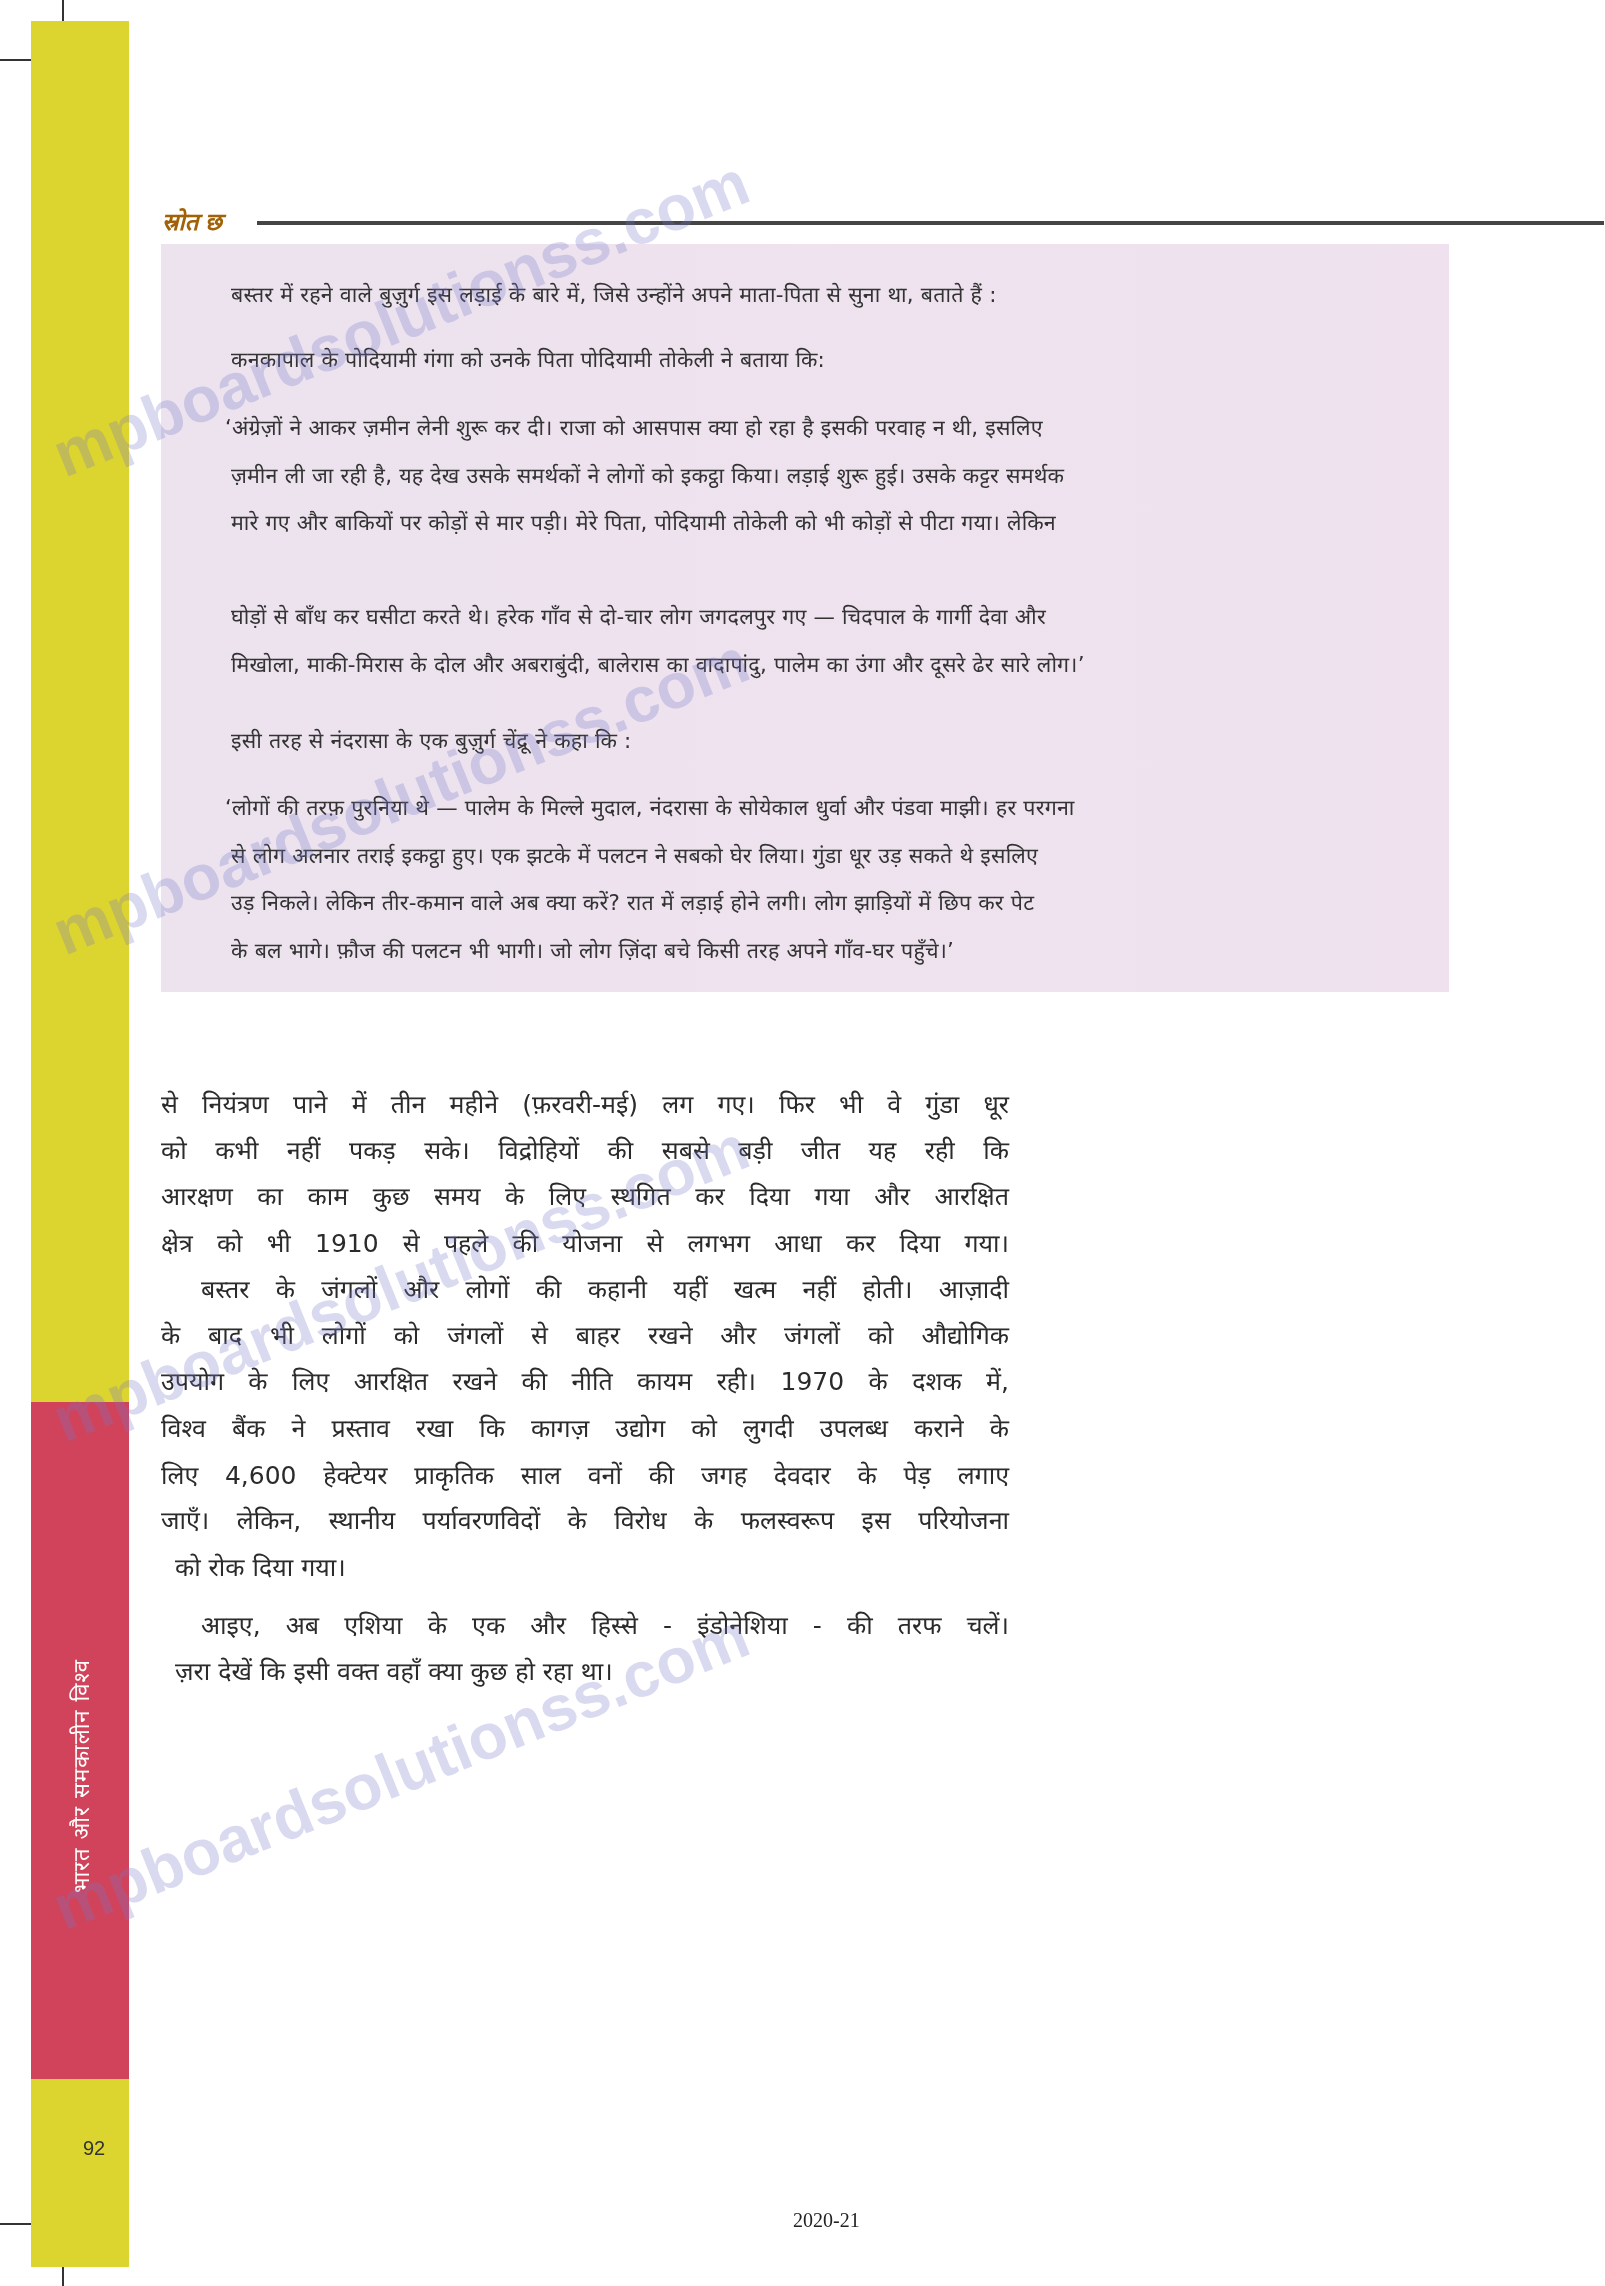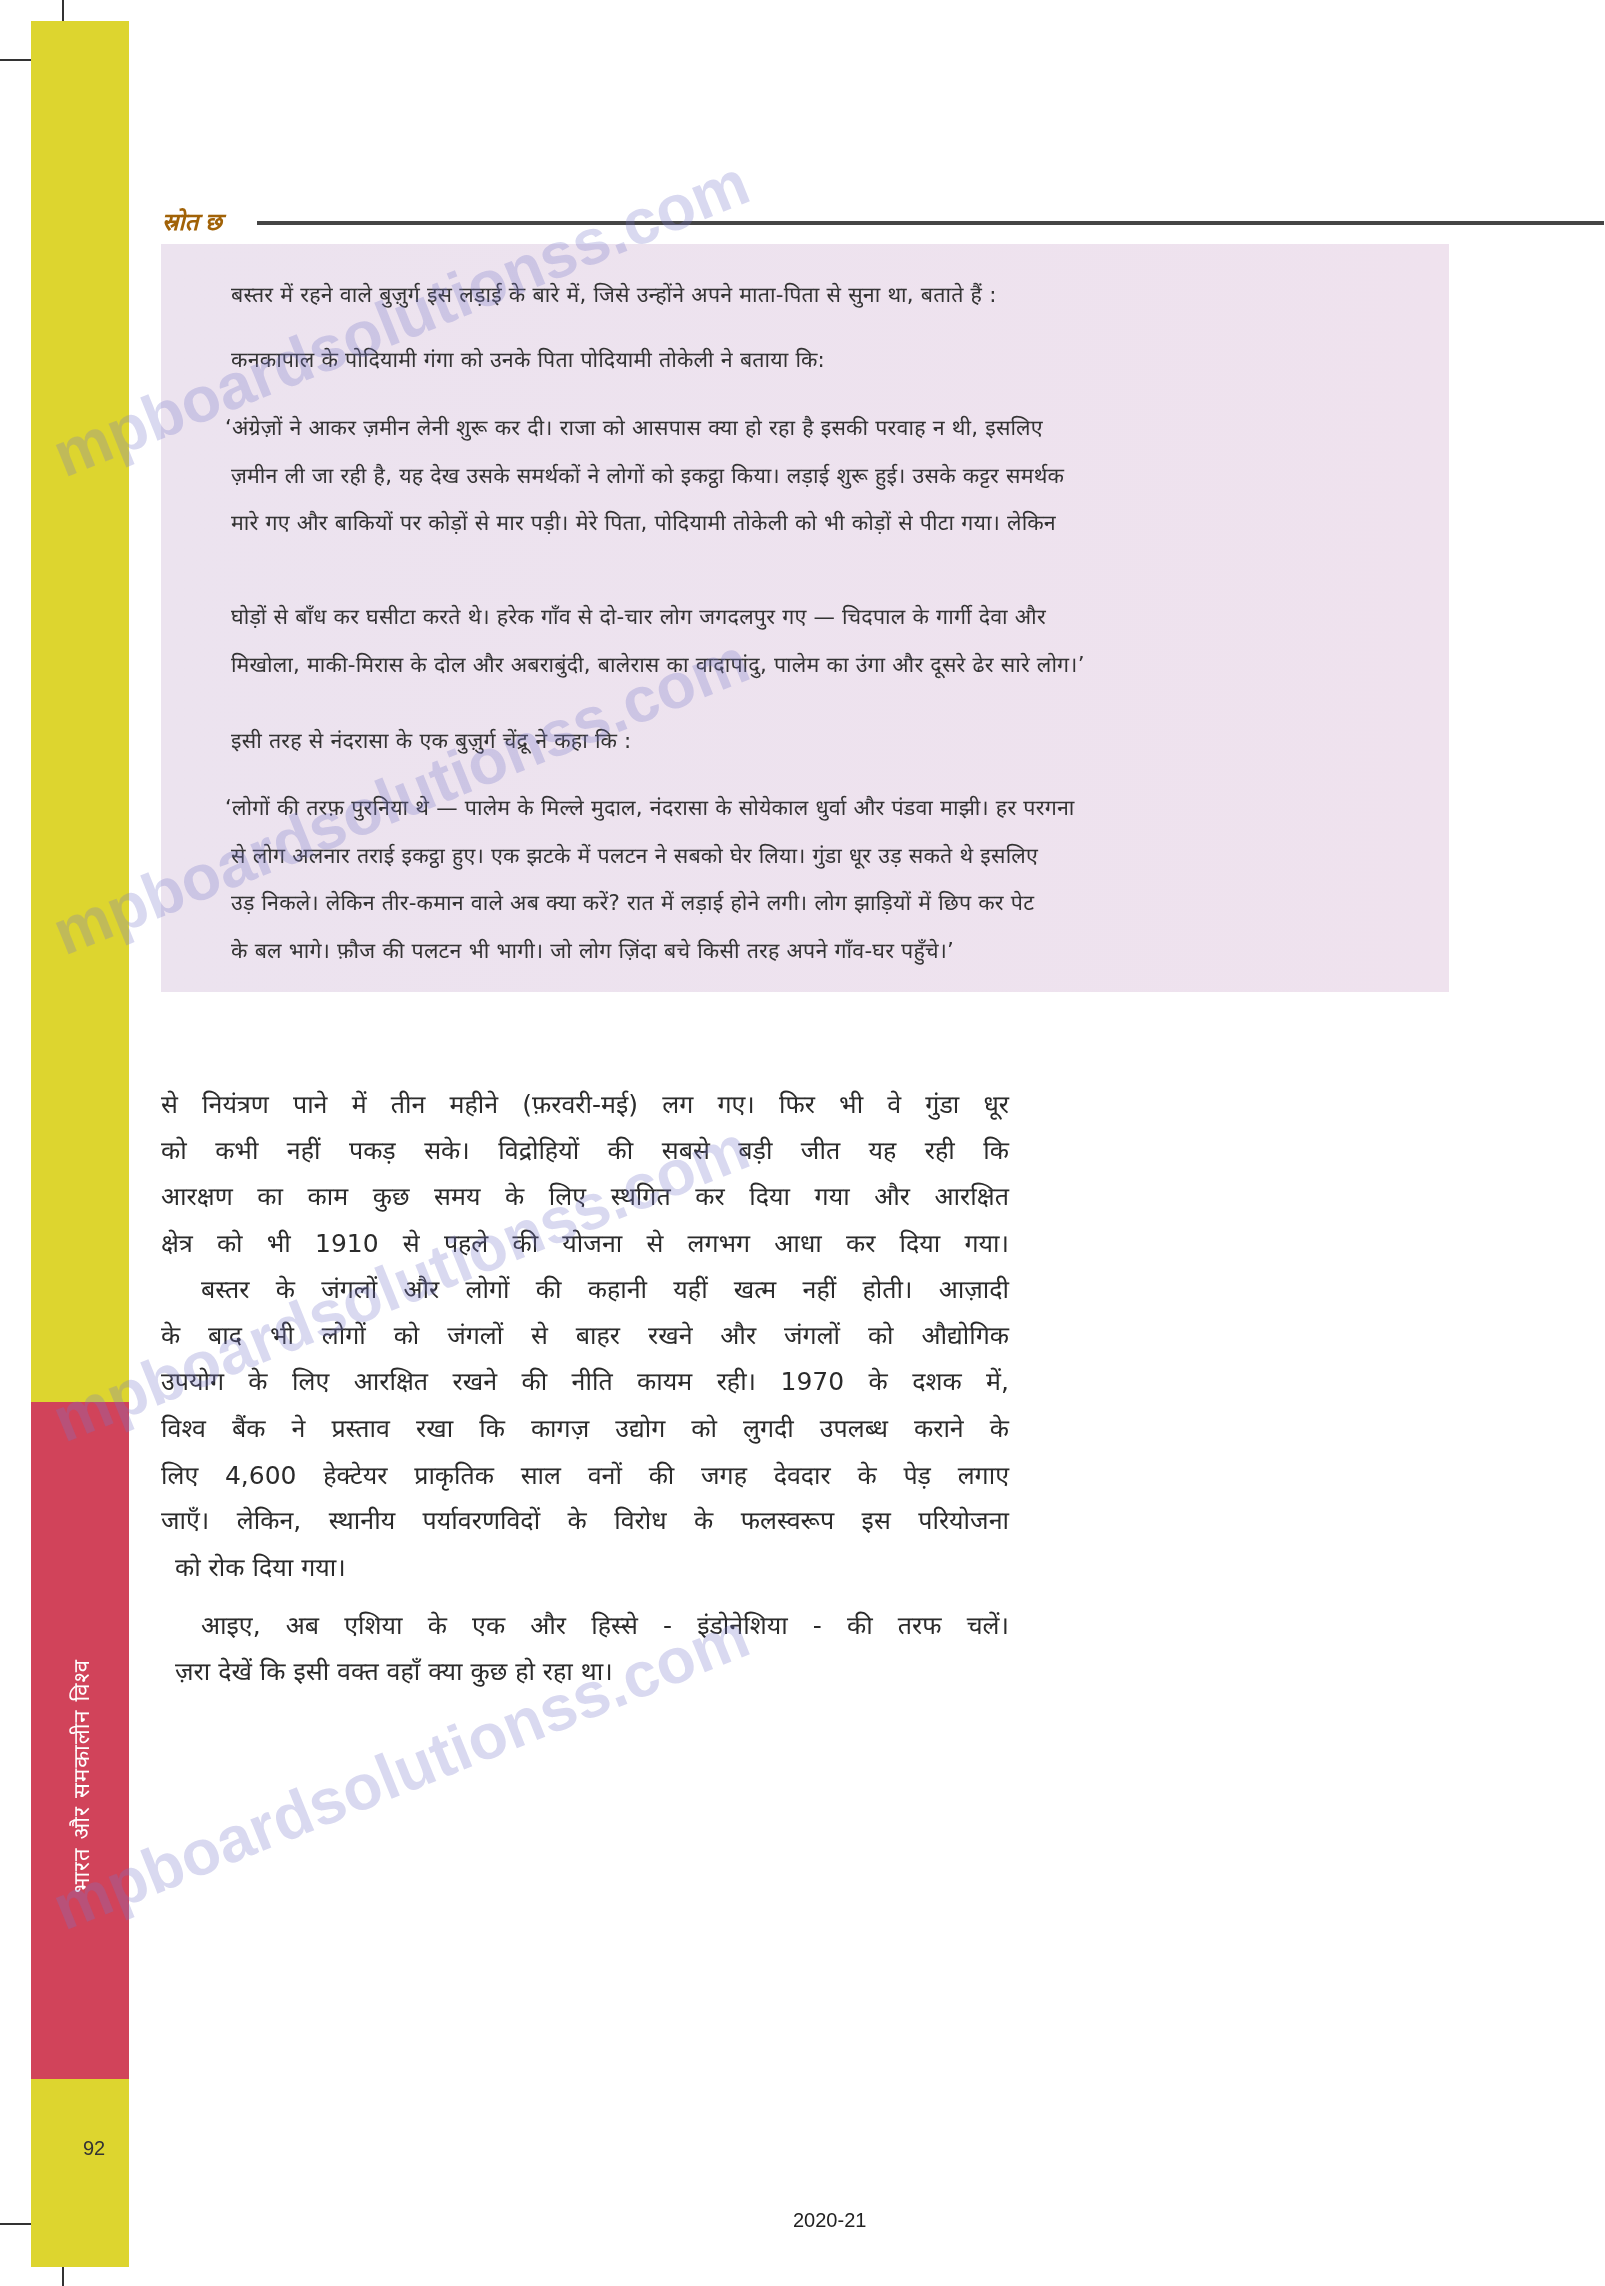--- a/index.html
+++ b/index.html
@@ -116,21 +116,21 @@
       left: 83px;
       top: 2137px;
       font-family: "Liberation Sans", sans-serif;
       font-size: 20px;
       color: #333;
     }
     .edition {
       position: absolute;
       left: 793px;
       top: 2209px;
-      font-family: Liberation Sans, sans-serif;
+      font-family: Liberation Serif, serif;
       font-size: 20px;
       color: #222;
     }
   </style>
 </head>
 <body>
 
 <div class="crop v-top"></div>
 <div class="crop h-top"></div>
 <div class="crop h-bot"></div>

